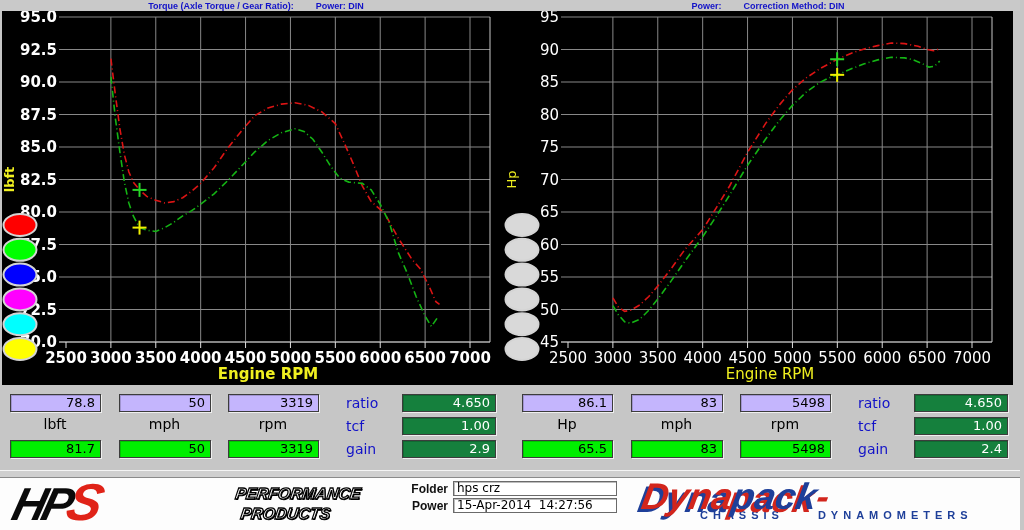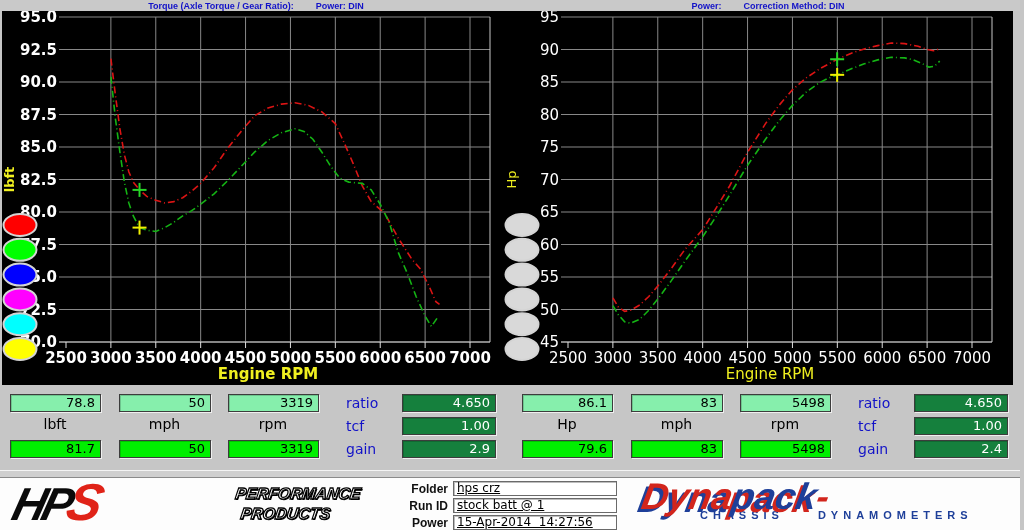--- a/index.html
+++ b/index.html
@@ -19,21 +19,21 @@
   .panel svg{display:block;}
   svg text{font-family:"DejaVu Sans",sans-serif;}
 
   
   .tables{position:absolute;top:385px;left:0;width:1024px;height:85px;background:#c6c6c6;}
   .dyno-table{position:absolute;top:0;width:512px;height:85px;}
   .val-field{position:absolute;height:14px;border:1px solid #3c3c3c;
     box-shadow:1px 1px 0 #efefef, inset 1px 1px 0 rgba(0,0,0,0.18);
     font:13px "DejaVu Sans",sans-serif;line-height:14px;text-align:right;
     padding:1px 5px 1px 0;color:#000;}
-  .yellow{background:#86efac;} .green{background:#00ef00;}
+  .yellow{background:#c4b5fd;} .green{background:#00ef00;}
   .bluefield{background:#15803d;color:#fff;}
   .unit-label{position:absolute;font:14px "DejaVu Sans",sans-serif;color:#000;text-align:center;}
   .side-label{position:absolute;font:14px "DejaVu Sans",sans-serif;color:#1212c8;}
 
   
   .bevel-bar{position:absolute;top:470px;left:0;width:1024px;height:6px;background:#cfcfcf;
     border-top:1px solid #f4f4f4;border-bottom:1px solid #8a8a8a;}
   .footer{position:absolute;top:478px;left:0;width:1024px;height:52px;background:#fdfdfd;}
 
   .hps{position:absolute;left:14px;top:2px;transform:skewX(-14deg);
@@ -43,21 +43,21 @@
   .hps-words{position:absolute;left:234px;top:6px;font:italic 900 16px "Liberation Sans",sans-serif;
     color:#fff;-webkit-text-stroke:1.3px #000;text-shadow:1px 1px 0 #000;
     letter-spacing:0px;transform:skewX(-8deg);line-height:20px;white-space:nowrap;}
 
   .info{position:absolute;left:396px;top:3px;}
   .info-row{display:flex;margin-bottom:2px;align-items:flex-end;}
   .info-label{width:52px;text-align:right;font:bold 12px "Liberation Sans",sans-serif;
     margin-right:5px;color:#111;}
   .info-field{width:156px;height:13px;background:#fff;border:1px solid #6a6a6a;
     box-shadow:inset 1px 1px 0 #bdbdbd;font:12px "DejaVu Sans",sans-serif;line-height:13px;
-    padding:0 3px;color:#000;white-space:pre;text-decoration:underline;}
+    padding:0 3px;color:#000;white-space:pre;}
 
   .dynapack{position:absolute;left:642px;top:0px;}
   .dyna-word{font:italic 900 37px "Liberation Sans",sans-serif;line-height:38px;
     transform:skewX(-10deg);white-space:nowrap;}
   .dyna-red{color:#d2251c;text-shadow:-3px 3px 0 #1e3f99;}
   .dyna-blue{color:#1e3f99;text-shadow:-3px 3px 0 #d2251c;}
   .dyna-dash{color:#d2251c;}
   .dyna-tag{margin-top:-7px;padding-left:58px;display:flex;gap:34px;
     font:bold 11px "Liberation Sans",sans-serif;color:#1e3f99;letter-spacing:5px;}
 </style>
@@ -248,21 +248,21 @@
       <div class="val-field bluefield" style="left:402px;top:55px;width:87px;">2.9</div>
     </div>
 
     <div class="dyno-table" style="left:512px;">
       <div class="val-field yellow" style="left:10px;top:9px;width:84px;">86.1</div>
       <div class="val-field yellow" style="left:119px;top:9px;width:85px;">83</div>
       <div class="val-field yellow" style="left:228px;top:9px;width:84px;">5498</div>
       <div class="unit-label" style="left:10px;top:31px;width:90px;">Hp</div>
       <div class="unit-label" style="left:119px;top:31px;width:91px;">mph</div>
       <div class="unit-label" style="left:228px;top:31px;width:90px;">rpm</div>
-      <div class="val-field green" style="left:10px;top:55px;width:84px;">79.6</div>
+      <div class="val-field green" style="left:10px;top:55px;width:84px;">65.5</div>
       <div class="val-field green" style="left:119px;top:55px;width:85px;">83</div>
       <div class="val-field green" style="left:228px;top:55px;width:84px;">5498</div>
       <div class="side-label" style="left:346px;top:10px;">ratio</div>
       <div class="side-label" style="left:346px;top:33px;">tcf</div>
       <div class="side-label" style="left:346px;top:56px;">gain</div>
       <div class="val-field bluefield" style="left:402px;top:9px;width:87px;">4.650</div>
       <div class="val-field bluefield" style="left:402px;top:32px;width:87px;">1.00</div>
       <div class="val-field bluefield" style="left:402px;top:55px;width:87px;">2.4</div>
     </div>
   </div>
@@ -277,24 +277,20 @@
       <div>PERFORMANCE</div>
       <div style="padding-left:8px;">PRODUCTS</div>
     </div>
 
     <div class="info">
       <div class="info-row">
         <div class="info-label">Folder</div>
         <div class="info-field">hps crz</div>
       </div>
       <div class="info-row">
-        <div class="info-label">Run ID</div>
-        <div class="info-field">stock batt @ 1</div>
-      </div>
-      <div class="info-row">
         <div class="info-label">Power</div>
         <div class="info-field">15-Apr-2014  14:27:56</div>
       </div>
     </div>
 
     <div class="dynapack">
       <div class="dyna-word">
         <span class="dyna-red">Dyna</span><span class="dyna-blue">pack</span><span class="dyna-dash">-</span>
       </div>
       <div class="dyna-tag">

